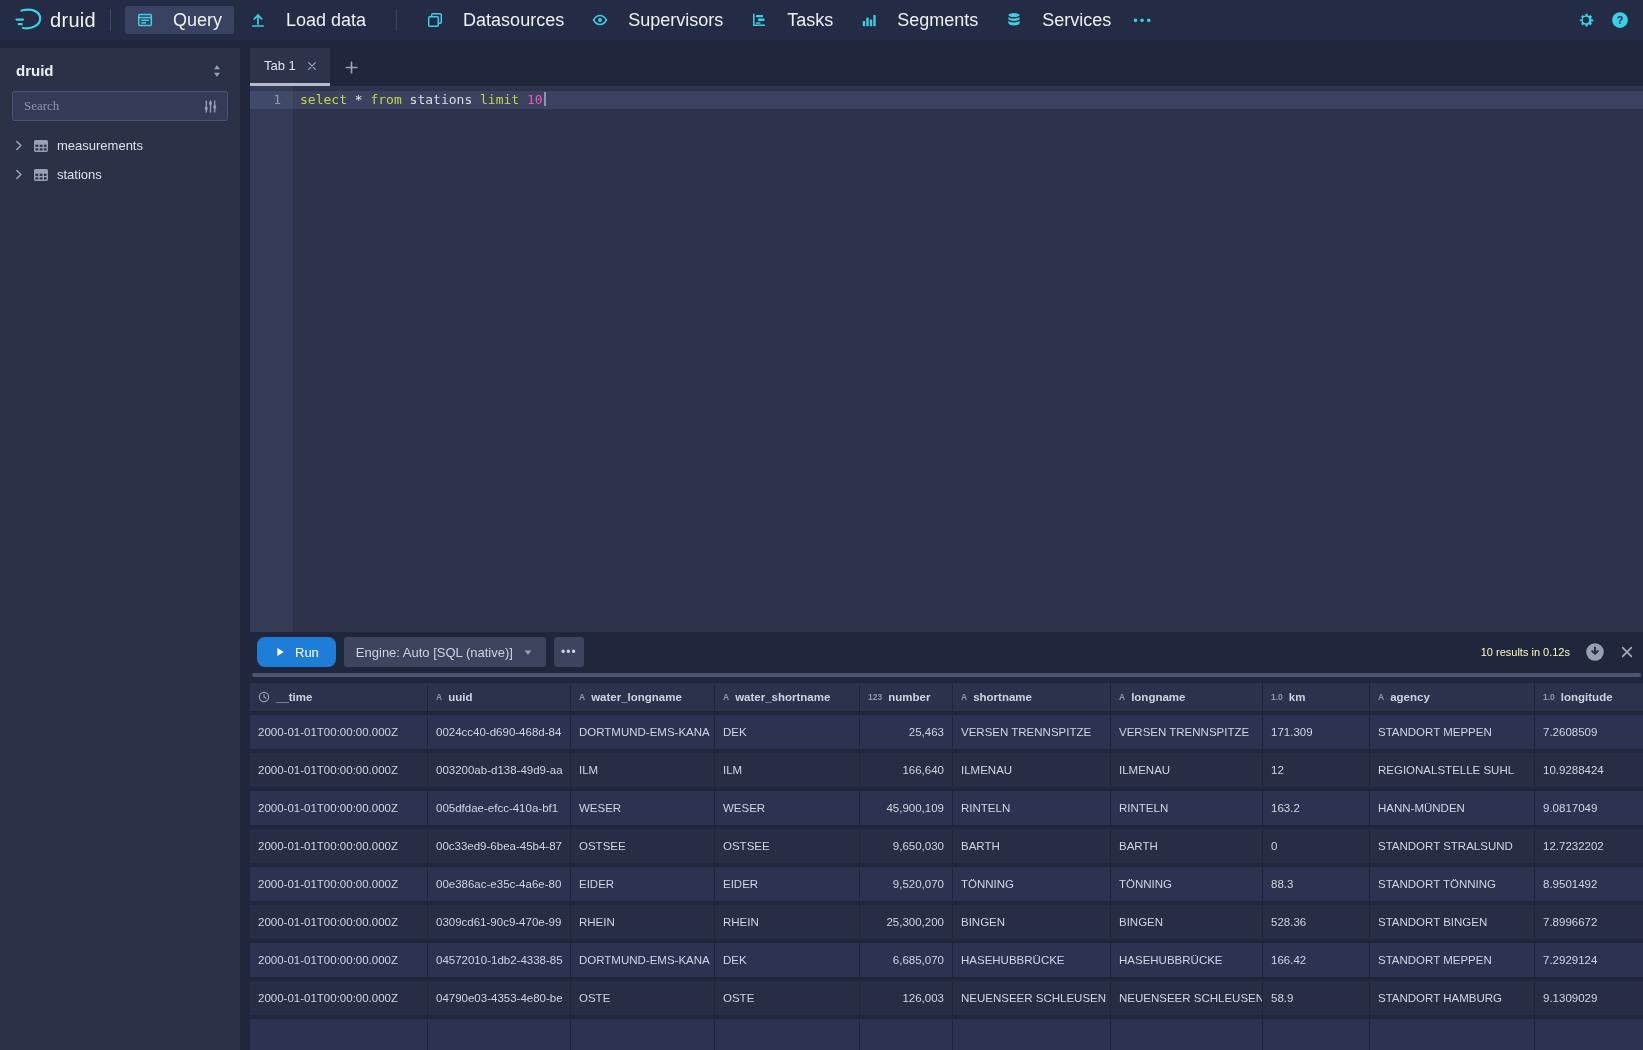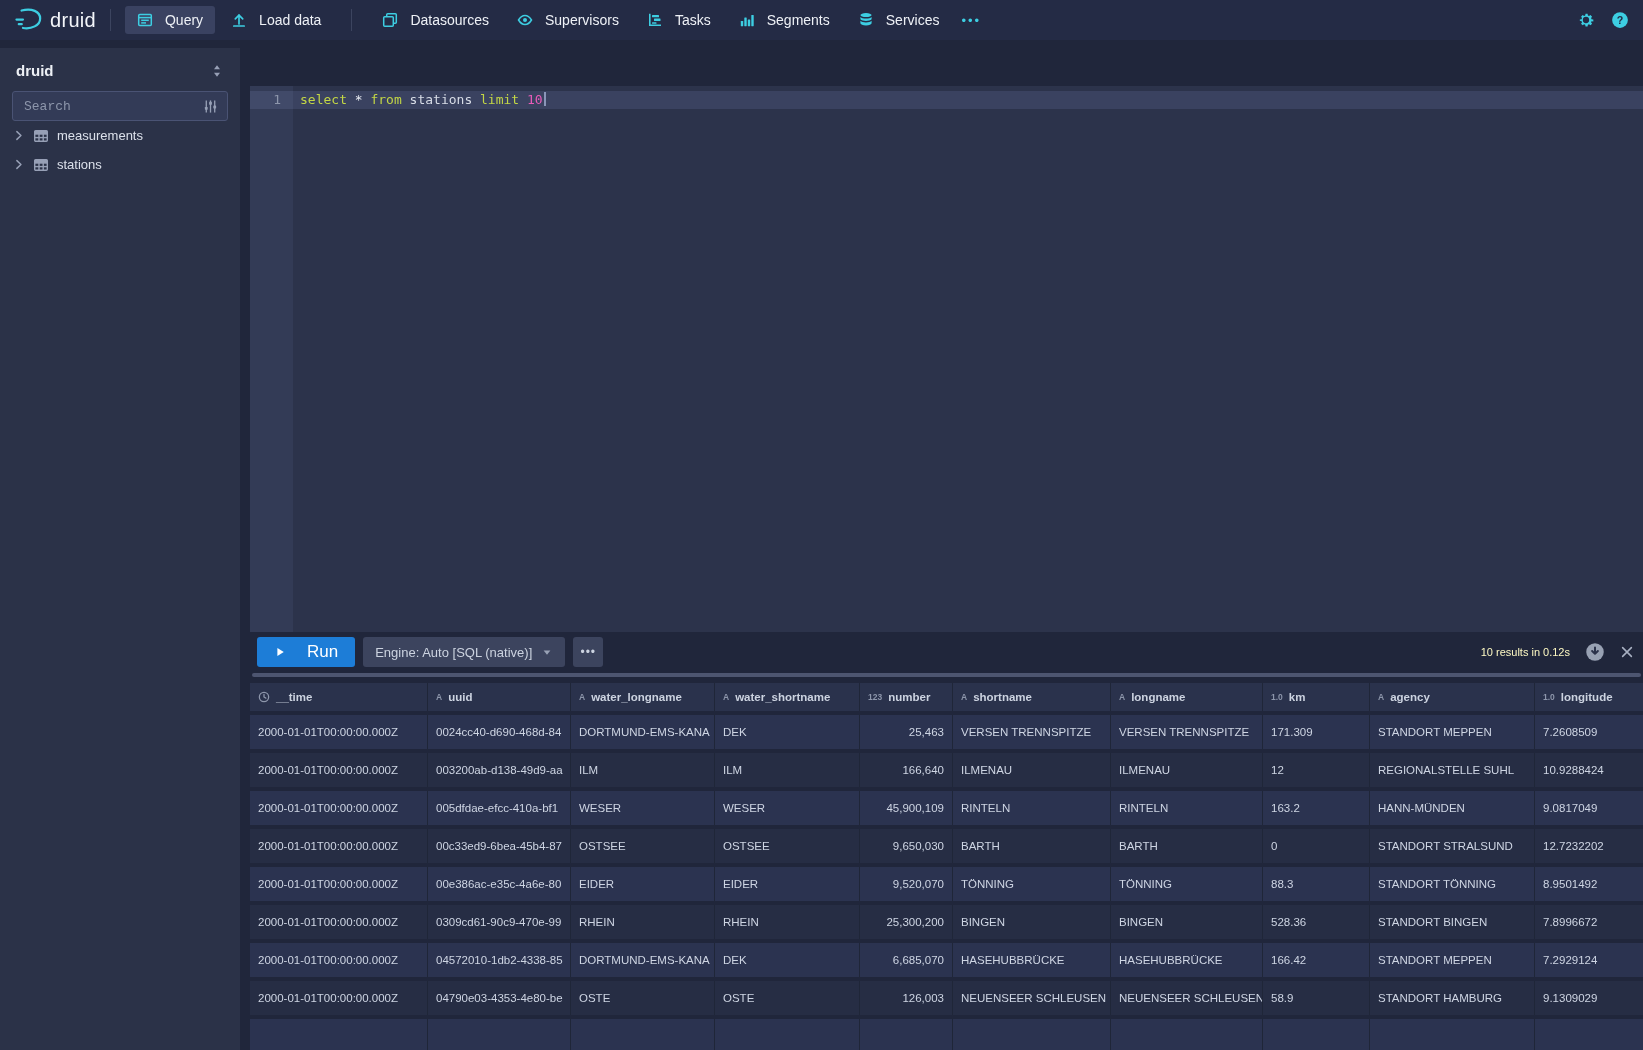--- a/index.html
+++ b/index.html
@@ -13,39 +13,39 @@
   body{width:1643px;height:1050px;overflow:hidden;position:relative;background:var(--page);
        font-family:"Liberation Sans",sans-serif;color:var(--txt)}
   .icon svg{display:block}
   
   .navbar{position:absolute;top:0;left:0;width:100%;height:40px;background:var(--navbar);
           display:flex;align-items:center;padding:0 14px}
   .logo{display:flex;align-items:center;gap:6px;color:var(--cyan)}
   .logo-text{color:#f4f6fa;font-size:20px;letter-spacing:.3px}
   .nav-divider{width:1px;height:22px;background:#3c445f;margin:0 14px;flex:none}
   .nav-items{display:flex;align-items:center;gap:4px}
-  .nav-item{display:flex;align-items:center;gap:12px;height:28px;padding:0 12px;border-radius:3px;
-            font-size:14px;color:#eef1f6;cursor:pointer;white-space:nowrap}
+  .nav-item{display:flex;align-items:center;gap:20px;height:28px;padding:0 12px;border-radius:3px;
+            font-size:18px;color:#eef1f6;cursor:pointer;white-space:nowrap}
   .nav-item.active{background:#3a4261}
   .nav-item .icon{color:var(--cyan)}
   .nav-more{color:var(--cyan);font-size:13px;letter-spacing:2px;padding:0 10px;cursor:pointer}
   .nav-right{margin-left:auto;display:flex;align-items:center;gap:16px;color:var(--cyan)}
   .nav-right .icon{cursor:pointer}
   
   .sidebar{position:absolute;top:48px;left:0;width:240px;bottom:0;background:var(--panel);padding:10px 12px}
   .sb-title-row{display:flex;align-items:center;justify-content:space-between;padding:4px 4px 12px 4px}
   .sb-title{font-size:15px;font-weight:bold;color:#edf0f5}
   .sb-caret{color:var(--dim);cursor:pointer}
   .search-box{display:flex;align-items:center;height:30px;background:#333b57;border:1px solid #4a5374;
               border-radius:3px;padding:0 9px;gap:6px}
   .search-box input{flex:1;min-width:0;background:transparent;border:none;outline:none;
-                    font-size:13px;color:#0ea5e9;font-family:Liberation Mono, monospace}
+                    font-size:13px;color:#0ea5e9;font-family:Liberation Serif, serif}
   .search-box input::placeholder{color:#8d96ab}
   .search-box .icon{color:var(--dim);cursor:pointer}
-  .schema-tree{}
+  .schema-tree{margin-top:10px}
   .tree-item{display:flex;align-items:center;gap:8px;height:29px;font-size:13px;color:#dbe0ea;cursor:pointer}
   .tree-item .icon{color:var(--dim)}
   
   .main{position:absolute;left:250px;top:48px;right:0;bottom:0;overflow:hidden}
   .tabbar{position:absolute;top:0;left:0;right:0;height:38px;display:flex;align-items:stretch}
   .tab{display:flex;align-items:center;gap:10px;padding:0 12px 0 14px;background:var(--editor);
        border-bottom:3px solid #b4bccf;font-size:13px;color:#e0e4ed;cursor:pointer}
   .tab .icon{color:var(--dim);cursor:pointer}
   .newtab{display:flex;align-items:center;margin-left:14px;color:var(--dim);cursor:pointer}
   .editor{position:absolute;top:38px;left:0;right:0;height:546px;background:var(--editor);display:flex}
@@ -57,22 +57,22 @@
   .active-line{position:absolute;top:5px;left:0;right:0;height:18px;background:var(--activeline)}
   .code-line{position:relative;padding-left:7px;white-space:pre}
   .tok-keyword{color:#c3d645}
   .tok-plain{color:#d7dce6}
   .tok-operator{color:#e8ebf2}
   .tok-number{color:#e85bb8}
   .cursor{display:inline-block;width:2px;height:14px;background:#8a96b8;vertical-align:-2px;margin-left:1px}
   
   .runbar{position:absolute;top:589px;left:0;right:0;height:30px;display:flex;align-items:center;
           padding-left:7px;gap:8px}
-  .run-btn{display:flex;align-items:center;gap:21px;height:30px;padding:0 17px;border-radius:3px;
-           background:#1d7dd7;color:#fff;font-size:17px;cursor:pointer}
+  .run-btn{display:flex;align-items:center;gap:9px;height:30px;padding:0 17px;border-radius:8px;
+           background:#1d7dd7;color:#fff;font-size:13px;cursor:pointer}
   .engine-btn{display:flex;align-items:center;gap:9px;height:30px;padding:0 12px;border-radius:3px;
               background:#3c445e;color:#ccd3e0;font-size:13px;cursor:pointer}
   .engine-btn .icon{color:#99a2b5}
   .morebar-btn{display:flex;align-items:center;justify-content:center;height:30px;width:30px;border-radius:3px;
                background:#3c445e;color:#ccd3e0;font-size:12px;letter-spacing:1px;cursor:pointer}
   .results-info{margin-left:auto;display:flex;align-items:center;gap:15px;padding-right:9px}
   .results-text{font-size:11px;color:#fef9c3}
   .dl-icon{color:#98a1b3;cursor:pointer}
   .x-icon{color:#a8b0c2;cursor:pointer}
   
@@ -254,20 +254,35 @@
             <line x1="10.2" y1="6" x2="10.2" y2="13.3"></line>
             <rect x="1.7" y="2.7" width="12.6" height="3.3" fill="currentColor" stroke="none"></rect>
           </svg>
         </span>
         <span class="tree-label">stations</span>
       </div>
     </div>
 </div>
 
 <div class="main">
+  <div class="tabbar">
+    <div class="tab">
+      <span>Tab 1</span>
+      <span class="icon">
+        <svg width="12" height="12" viewBox="0 0 16 16" stroke="currentColor" stroke-width="1.8" stroke-linecap="round">
+            <path d="M3.5 3.5l9 9M12.5 3.5l-9 9"></path>
+          </svg>
+      </span>
+    </div>
+    <div class="newtab icon">
+      <svg width="15" height="15" viewBox="0 0 16 16" stroke="currentColor" stroke-width="1.8" stroke-linecap="round">
+          <path d="M8 2.5v11M2.5 8h11"></path>
+        </svg>
+    </div>
+  </div>
 
   <div class="editor">
     <div class="gutter">
       <div class="gutter-line active">1</div>
     </div>
     <div class="code">
       <div class="active-line"></div>
       <div class="code-line" id="sql-line"><span class="tok tok-keyword">select</span><span class="tok tok-plain"> </span><span class="tok tok-operator">*</span><span class="tok tok-plain"> </span><span class="tok tok-keyword">from</span><span class="tok tok-plain"> stations </span><span class="tok tok-keyword">limit</span><span class="tok tok-plain"> </span><span class="tok tok-number">10</span><span class="cursor"></span></div>
     </div>
   </div>

